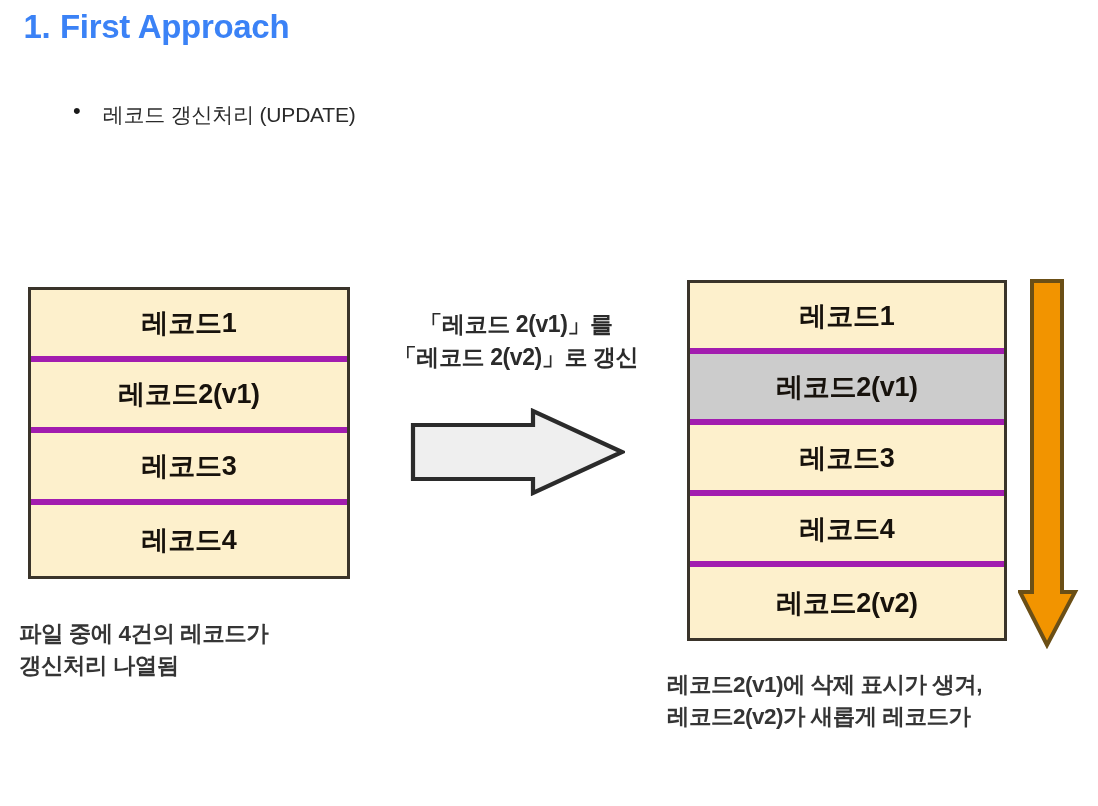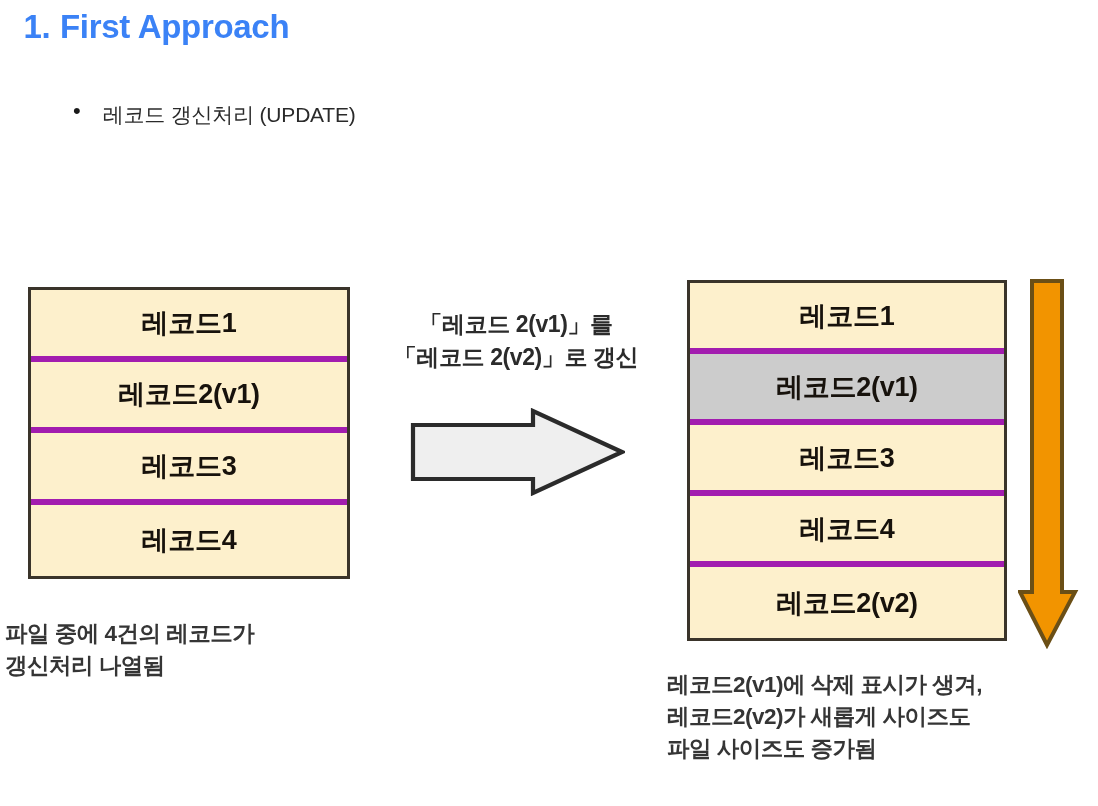--- a/index.html
+++ b/index.html
@@ -137,21 +137,21 @@
   .caption {
     position: absolute;
     font-size: 22.5px;
     font-weight: bold;
     line-height: 1.42;
     color: #353535;
     letter-spacing: -0.5px;
     white-space: pre;
   }
   #caption-before {
-    left: 5px;
+    left: 19px;
     top: 618px;
   }
   #caption-after {
     left: 667px;
     top: 669px;
   }
 </style>
 </head>
 <body>
 
@@ -178,17 +178,17 @@
 </svg>
 
 <div id="table-after" class="record-table">
   <div class="record-row">레코드1</div>
   <div class="record-row highlight">레코드2(v1)</div>
   <div class="record-row">레코드3</div>
   <div class="record-row">레코드4</div>
   <div class="record-row">레코드2(v2)</div>
 </div>
 
-<div id="caption-after" class="caption"><span>레코드2(v1)에 삭제 표시가 생겨,</span><br><span>레코드2(v2)가 새롭게 사이즈도</span><br><span>파일 사이즈도 증가됨</span></div>
+<div id="caption-after" class="caption"><span>레코드2(v1)에 삭제 표시가 생겨,</span><br><span>레코드2(v2)가 새롭게 레코드가</span><br></div>
 
 <svg id="growth-arrow" viewBox="0 0 62 372">
   <polygon points="14,4 44,4 44,315 57,315 29,368 2,315 14,315" fill="#f29400" stroke="#6b4f16" stroke-width="4" stroke-linejoin="miter"></polygon>
 </svg>
 
 </body></html>

